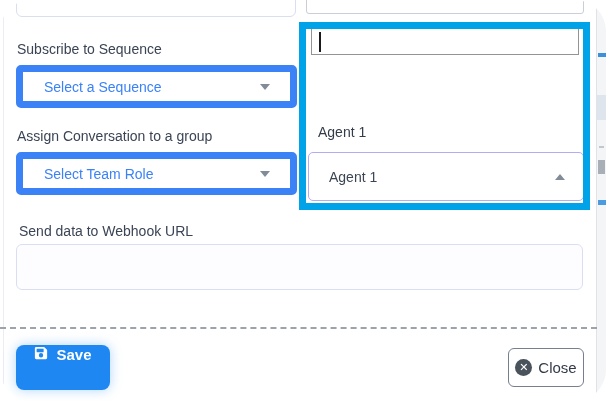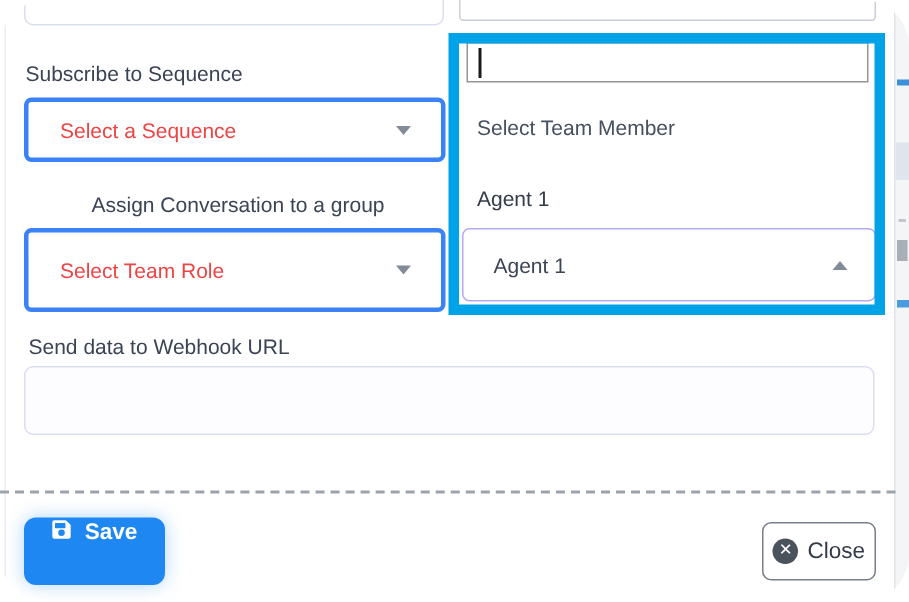--- a/index.html
+++ b/index.html
@@ -16,22 +16,22 @@
   .strip-glyph{position:absolute;left:598px;top:160px;width:7px;height:14px;background:#8f97a2;opacity:.75;}
   .strip-bar-2{position:absolute;left:598px;top:200px;width:8px;height:5px;background:#4a9be0;}
 
   
   .partial-input{position:absolute;background:#fff;box-sizing:border-box;}
   .partial-left{left:16px;top:-14px;width:280px;height:31px;border:1px solid #d9def0;border-radius:6px;}
   .partial-right{left:306px;top:-16px;width:278px;height:30px;border:1px solid #c9ced8;border-radius:3px;}
 
   .field-label{position:absolute;font-size:14px;color:#3b4454;white-space:nowrap;}
 
-  .select-box{position:absolute;box-sizing:border-box;background:#fff;border:3px solid #3b82f6;
-    border-radius:5px;display:flex;align-items:center;font-size:14px;color:#ef4444;}
+  .select-box{position:absolute;box-sizing:border-box;background:#fff;border:7px solid #3b82f6;
+    border-radius:5px;display:flex;align-items:center;font-size:14px;color:#3b82f6;}
   .select-box .val{padding-left:21px;}
   .caret-down{position:absolute;right:20px;top:50%;margin-top:-3px;width:0;height:0;
     border-left:5px solid transparent;border-right:5px solid transparent;border-top:6px solid #828b98;}
   .caret-up{position:absolute;right:18px;top:50%;margin-top:-3px;width:0;height:0;
     border-left:5px solid transparent;border-right:5px solid transparent;border-bottom:6px solid #828b98;}
 
   
   .dropdown-panel{position:absolute;left:305px;top:22px;width:278px;height:130px;background:#fff;
     border-left:1px solid #c3c8d0;box-sizing:border-box;}
   .highlight-box{position:absolute;left:299px;top:22px;width:291px;height:188px;
@@ -78,30 +78,29 @@
 
   <div class="partial-input partial-left"></div>
   <div class="partial-input partial-right"></div>
 
   <div class="field-label" style="left:17px;top:41px;">Subscribe to Sequence</div>
   <div class="select-box" style="left:16px;top:65px;width:281px;height:43px;">
     <span class="val">Select a Sequence</span>
     <span class="caret-down"></span>
   </div>
 
-  <div class="field-label" style="left:17px;top:128px;margin-left:44px;">Assign Conversation to a group</div>
-  <div class="select-box" style="left:16px;top:152px;width:281px;height:56px;">
+  <div class="field-label" style="left:17px;top:128px;">Assign Conversation to a group</div>
+  <div class="select-box" style="left:16px;top:152px;width:281px;height:43px;">
     <span class="val">Select Team Role</span>
     <span class="caret-down"></span>
   </div>
 
   <div class="dropdown-panel"></div>
   <div class="dd-search"></div>
   <div class="text-cursor"></div>
-  <div class="dd-option dd-option-1">Select Team Member</div>
   <div class="dd-option dd-option-2">Agent 1</div>
   <div class="agent-select">
     <span class="val">Agent 1</span>
     <span class="caret-up"></span>
   </div>
   <div class="highlight-box"></div>
 
   <div class="field-label" style="left:19px;top:223px;">Send data to Webhook URL</div>
   <input class="webhook-input" type="text" value="" style="">
 

